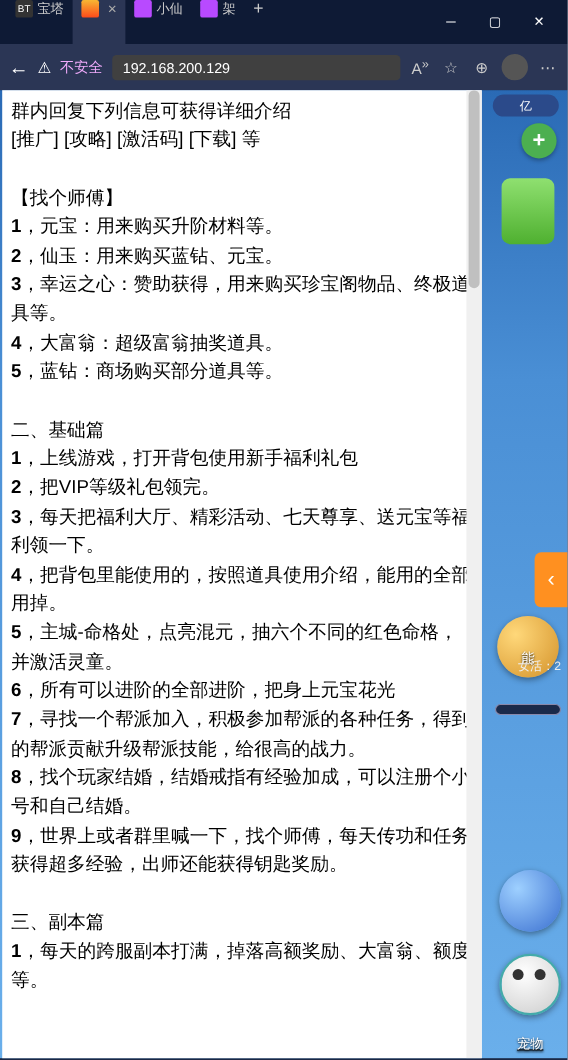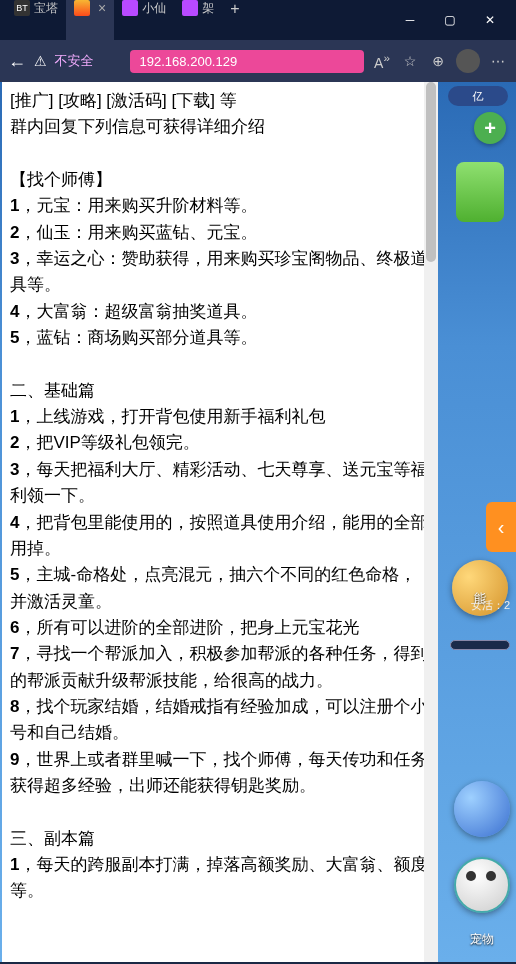--- a/index.html
+++ b/index.html
@@ -12,39 +12,39 @@
 .tab-icon { width: 16px; height: 16px; border-radius: 2px; flex-shrink: 0; }
 .tab-close { margin-left: 4px; font-size: 14px; color: #aaa; }
 .newtab { padding: 0 8px; font-size: 16px; color: #ccc; }
 .win-controls { display: flex; gap: 0; margin-left: auto; }
 .win-btn { width: 40px; height: 32px; display: flex; align-items: center; justify-content: center; color: #fff; font-size: 12px; }
 
 .addressbar { height: 42px; background: #2b3655; display: flex; align-items: center; padding: 0 8px; gap: 8px; }
 .back-btn { color: #fff; font-size: 18px; }
 .warn-icon { color: #fff; font-size: 14px; }
 .insecure { color: #f0abfc; font-size: 13px; }
-.url-box { flex: 1; background: #ec4899; border-radius: 4px; padding: 4px 10px; color: #fff; font-size: 13px; margin-left: 28px; }
+.url-box { flex: 1; background: #404040; border-radius: 4px; padding: 4px 10px; color: #fff; font-size: 13px; }
 .ab-icon { color: #ccc; font-size: 14px; width: 20px; text-align: center; }
 .avatar { width: 24px; height: 24px; border-radius: 50%; background: #555; }
 
 .viewport { position: absolute; top: 82px; left: 0; right: 0; bottom: 2px; }
 
 .game-bg { position: absolute; inset: 0; background: linear-gradient(180deg, #2a6ab5 0%, #4a8fd5 30%, #6aafeb 100%); }
 .game-right { position: absolute; right: 0; top: 0; width: 72px; height: 100%; }
 .game-badge { position: absolute; right: 8px; top: 4px; width: 60px; height: 20px; background: #2b4a8a; border-radius: 10px; color: #fff; font-size: 11px; display: flex; align-items: center; justify-content: center; }
 .plus-btn { position: absolute; right: 10px; top: 30px; width: 32px; height: 32px; border-radius: 50%; background: #4CAF50; color: #fff; display: flex; align-items: center; justify-content: center; font-size: 20px; font-weight: bold; box-shadow: 0 2px 4px rgba(0,0,0,0.3); }
 .game-icon { position: absolute; right: 12px; width: 48px; height: 60px; border-radius: 8px; }
 .gi1 { top: 80px; background: linear-gradient(#8fe070, #4fb030); }
 .arrow-tab { position: absolute; right: 0; top: 420px; width: 30px; height: 50px; background: #ff9020; border-radius: 6px 0 0 6px; color: #fff; display: flex; align-items: center; justify-content: center; font-size: 20px; }
 .round-icon { position: absolute; right: 8px; width: 56px; height: 56px; border-radius: 50%; }
 .ri1 { top: 478px; background: radial-gradient(circle at 30% 30%, #ffd87a, #d4922a); box-shadow: 0 2px 6px rgba(0,0,0,0.4); }
 .skill-label { position: absolute; right: 8px; top: 508px; width: 56px; text-align: center; color: #fff; font-size: 12px; text-shadow: 0 1px 2px #000; }
 .act-label { position: absolute; right: 6px; top: 516px; color: #eee; font-size: 11px; }
 .progress { position: absolute; right: 6px; top: 558px; width: 60px; height: 10px; background: #1a2a4a; border-radius: 5px; border: 1px solid #88a; }
-.bottom-icons { position: absolute; right: 6px; bottom: 14px; display: flex; flex-direction: column; gap: 20px; align-items: center; }
+.bottom-icons { position: absolute; right: 6px; bottom: 4px; display: flex; flex-direction: column; gap: 20px; align-items: center; text-decoration: underline; }
 .bi { width: 56px; height: 56px; border-radius: 50%; box-shadow: 0 2px 6px rgba(0,0,0,0.4); }
 .bi1 { background: radial-gradient(circle at 30% 30%, #9ed0ff, #3a6fd0); }
 .bi2 { background: radial-gradient(circle at 40% 30%, #fff, #ccc); border: 2px solid #4aa; position: relative; }
 .bi2::after { content: ""; position: absolute; left: 10px; top: 12px; width: 10px; height: 10px; border-radius: 50%; background: #333; box-shadow: 20px 0 0 #333; }
 .bi-label { color: #fff; font-size: 12px; text-shadow: 0 1px 2px #000; margin-top: -2px; }
 
 .overlay { position: absolute; top: 0; left: 2px; width: 436px; bottom: 0; background: #fff; overflow-y: auto; padding: 6px 8px; font-size: 17px; line-height: 1.55; color: #000; }
 .overlay p { margin: 0; }
 .num { font-weight: bold; }
 .section-gap { height: 1.55em; }
@@ -111,22 +111,22 @@
         <div class="bi bi2"></div>
         <div class="bi-label">宠物</div>
       </div>
     </div>
   </div>
 
   <div class="overlay">
     <div class="scrollbar">
         <div class="scroll-thumb"></div>
       </div>
+    <p>群内回复下列信息可获得详细介绍</p>
     <p>[推广]  [攻略]  [激活码]  [下载] 等</p>
-    <p>群内回复下列信息可获得详细介绍</p>
     <div class="section-gap"></div>
     <p>【找个师傅】</p>
     <div id="s1">
         <p><span class="num">1</span>，元宝：用来购买升阶材料等。</p>
         <p><span class="num">2</span>，仙玉：用来购买蓝钻、元宝。</p>
         <p><span class="num">3</span>，幸运之心：赞助获得，用来购买珍宝阁物品、终极道具等。</p>
         <p><span class="num">4</span>，大富翁：超级富翁抽奖道具。</p>
         <p><span class="num">5</span>，蓝钻：商场购买部分道具等。</p>
       </div>
     <div class="section-gap"></div>

